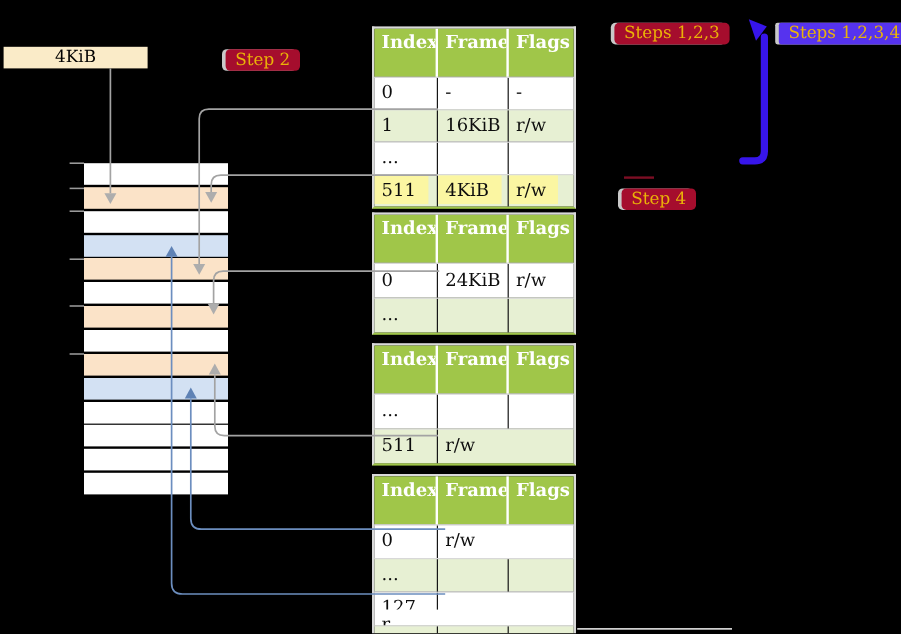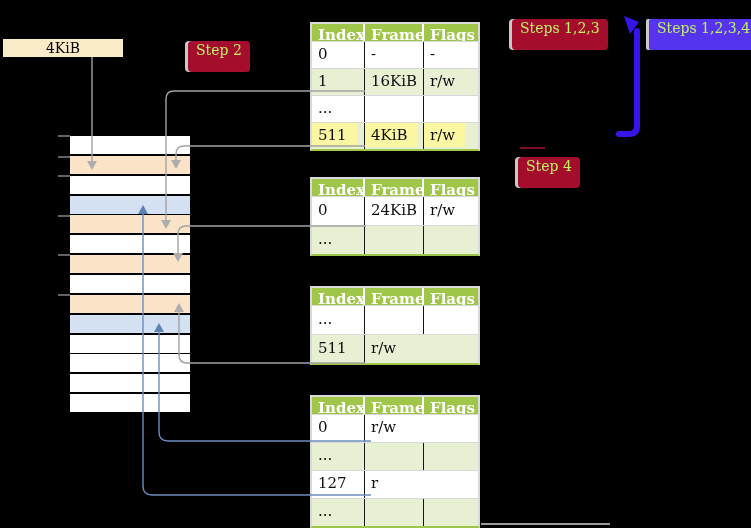--- a/index.html
+++ b/index.html
@@ -2,30 +2,30 @@
 <html><head>
 <meta charset="utf-8">
 <style>
   html,body{margin:0;padding:0;background:#000;}
   #stage{position:relative;width:751px;height:528px;background:#000;overflow:hidden;
          font-family:"DejaVu Serif","Liberation Serif",serif;}
   
   .framebox{position:absolute;left:3px;top:39px;width:120px;height:18px;line-height:18px;
             text-align:center;font-size:14px;color:#000;}
   
-  .badge{position:absolute;height:31px;line-height:18px;padding:0 8px;font-size:14px;
-         color:#bef264;border-radius:4px;box-shadow:-3px 0 0 #c9c9c9;white-space:nowrap;}
+  .badge{position:absolute;height:18px;line-height:18px;padding:0 8px;font-size:14px;
+         color:#eab308;border-radius:4px;box-shadow:-3px 0 0 #c9c9c9;white-space:nowrap;}
   .badge.blue{border-radius:2px;}
   
   .mem-row{position:absolute;left:70px;width:120px;height:18px;}
   
   .pagetable{position:absolute;left:310px;width:170px;box-sizing:border-box;
              border:2px solid #D9D9D9;border-bottom:2px solid #A0C649;}
   .pt-row{display:flex;}
-  .pt-head{background:#A0C649;height:17px;line-height:23px;}
+  .pt-head{background:#A0C649;height:40px;line-height:23px;}
   .pt-head .pt-cell{color:#fff;font-weight:bold;font-size:15px;border-right:2px solid #fff;}
   .pt-head .pt-cell:last-child{border-right:none;}
   .pt-body{background:#fff;border-top:1px solid #d8d8d8;}
   .pt-body.shade{background:#E7F0D3;}
   .pt-cell{box-sizing:border-box;padding-left:6px;font-size:15px;color:#0d0d0d;overflow:hidden;}
   .c0{width:53px;}.c1{width:59px;}.c2{width:54px;border-right:none !important;}
   .pt-body .pt-cell{border-right:1px solid #161616;}
   .hlcell{padding-left:0;}
   .hl{background:#FBF6A2;padding:0 10px 0 6px;display:inline-block;}
   
@@ -182,21 +182,21 @@
       </div>
       <div class="pt-row pt-body" style="height: 27px; line-height: 25px;">
         <div class="pt-cell c0">0</div>
         <div class="pt-cell c2">r/w</div>
       </div>
       <div class="pt-row pt-body shade" style="height: 27px; line-height: 25px;">
         <div class="pt-cell c0">...</div>
         <div class="pt-cell c1"></div>
         <div class="pt-cell c2"></div>
       </div>
-      <div class="pt-row pt-body" style="height: 27px; line-height: 25px;">
+      <div class="pt-row pt-body" style="height: 27px; line-height: 25px; flex-direction: column;">
         <div class="pt-cell c0">127</div>
         <div class="pt-cell c2">r</div>
       </div>
       <div class="pt-row pt-body shade" style="height: 27px; line-height: 25px;">
         <div class="pt-cell c0">...</div>
         <div class="pt-cell c1"></div>
         <div class="pt-cell c2"></div>
       </div>
     </div>
   </div>

